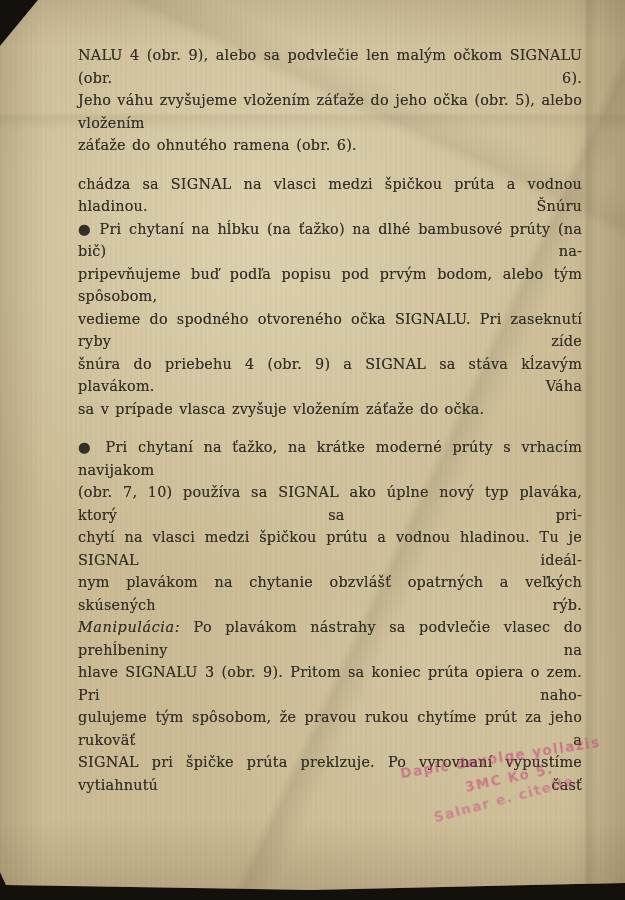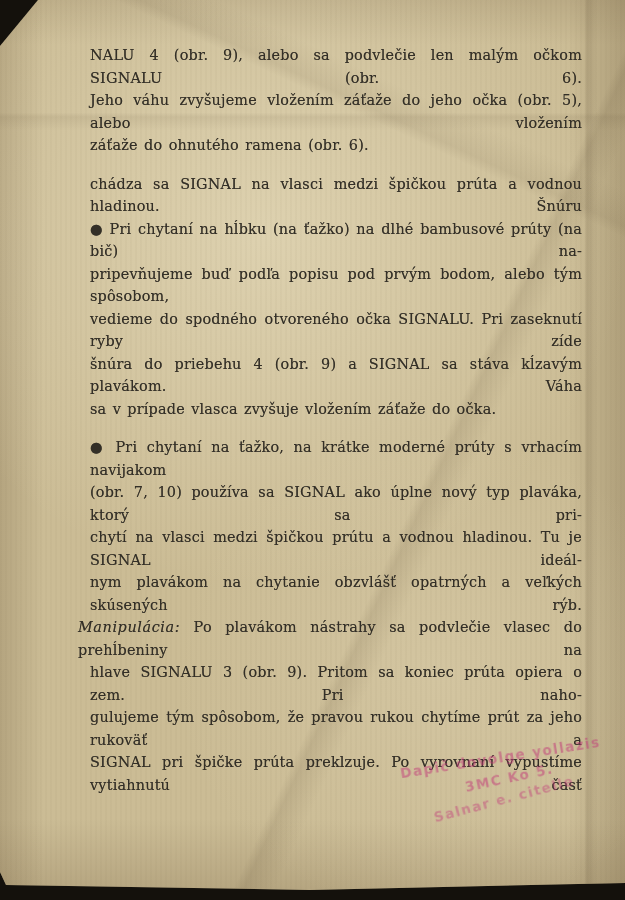--- a/index.html
+++ b/index.html
@@ -30,21 +30,21 @@
   }
   .textblock{
     position:absolute;left:78px;right:43px;top:44px;
     color:#332f27;
     font-size:14.4px;line-height:22.5px;
     letter-spacing:0.2px;word-spacing:1.5px;
     text-shadow:0 0 0.5px rgba(51,47,39,0.6);
   }
   .para{margin:0;}
   .gap{height:16px;}
-  .line{text-align:justify;text-align-last:justify;white-space:normal;margin-left:12px;}
+  .line{text-align:justify;text-align-last:justify;white-space:normal;}
   .line.short{text-align-last:left;}
   .lead-line{text-align:justify;text-align-last:justify;}
   .lead-line em{font-style:italic;letter-spacing:0.6px;}
   .stamp{
     position:absolute;top:746px;right:-10px;width:235px;
     transform:rotate(-9deg);
     color:rgba(193,58,120,0.52);
     font-family:"DejaVu Sans", sans-serif;
     font-weight:bold;font-size:13.5px;line-height:19px;
     letter-spacing:1.5px;filter:blur(0.45px);

